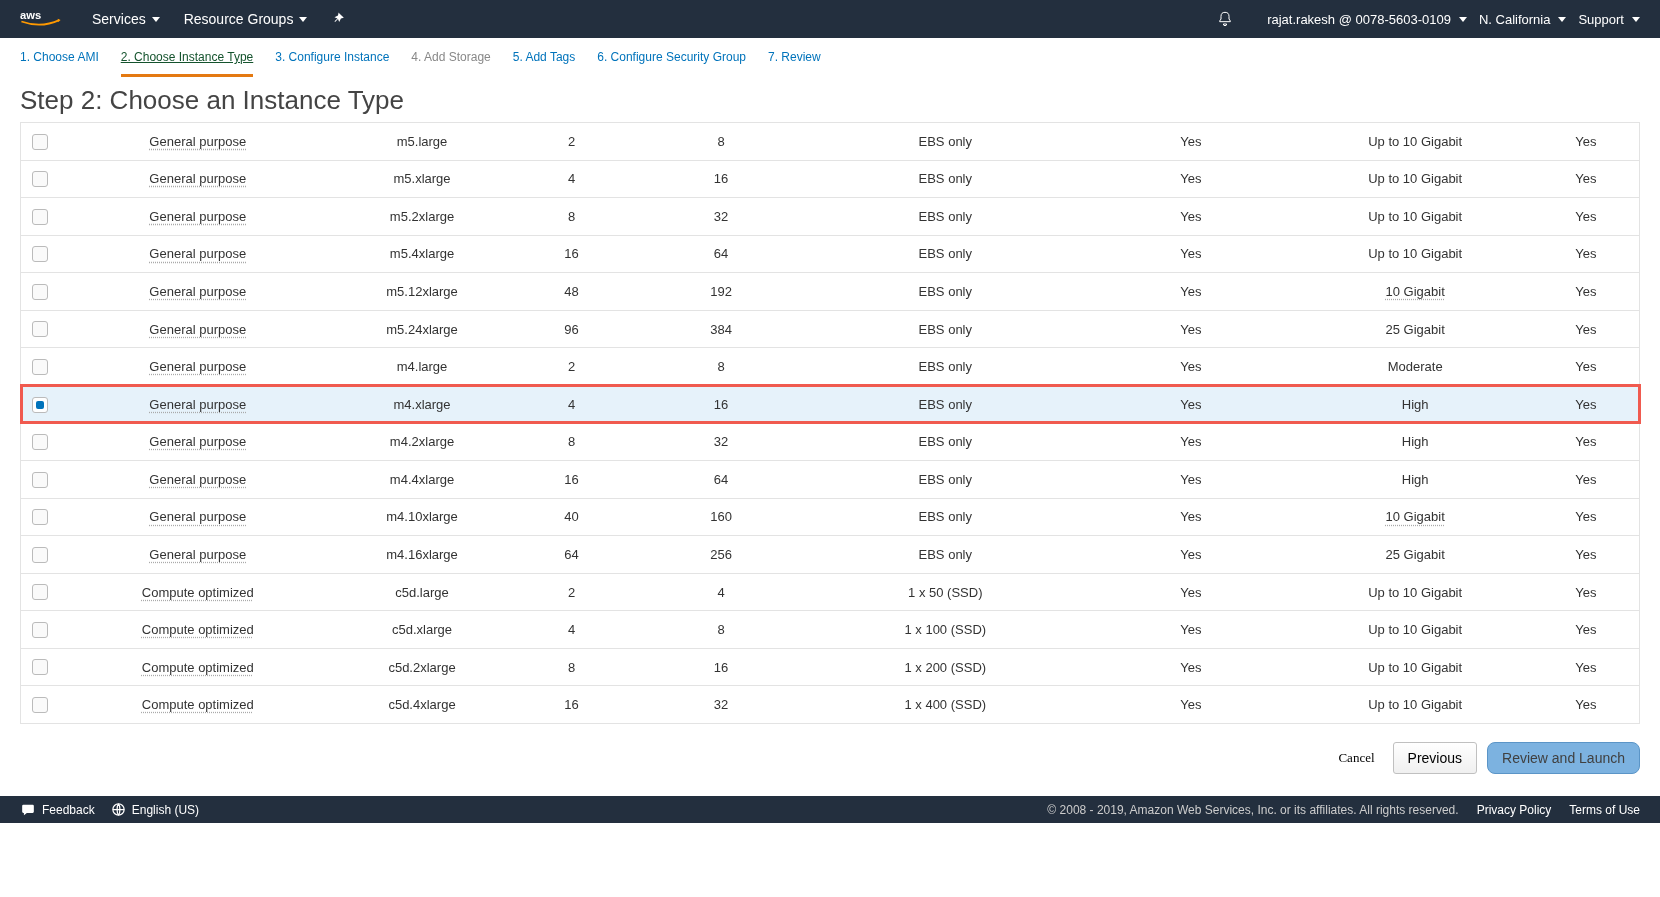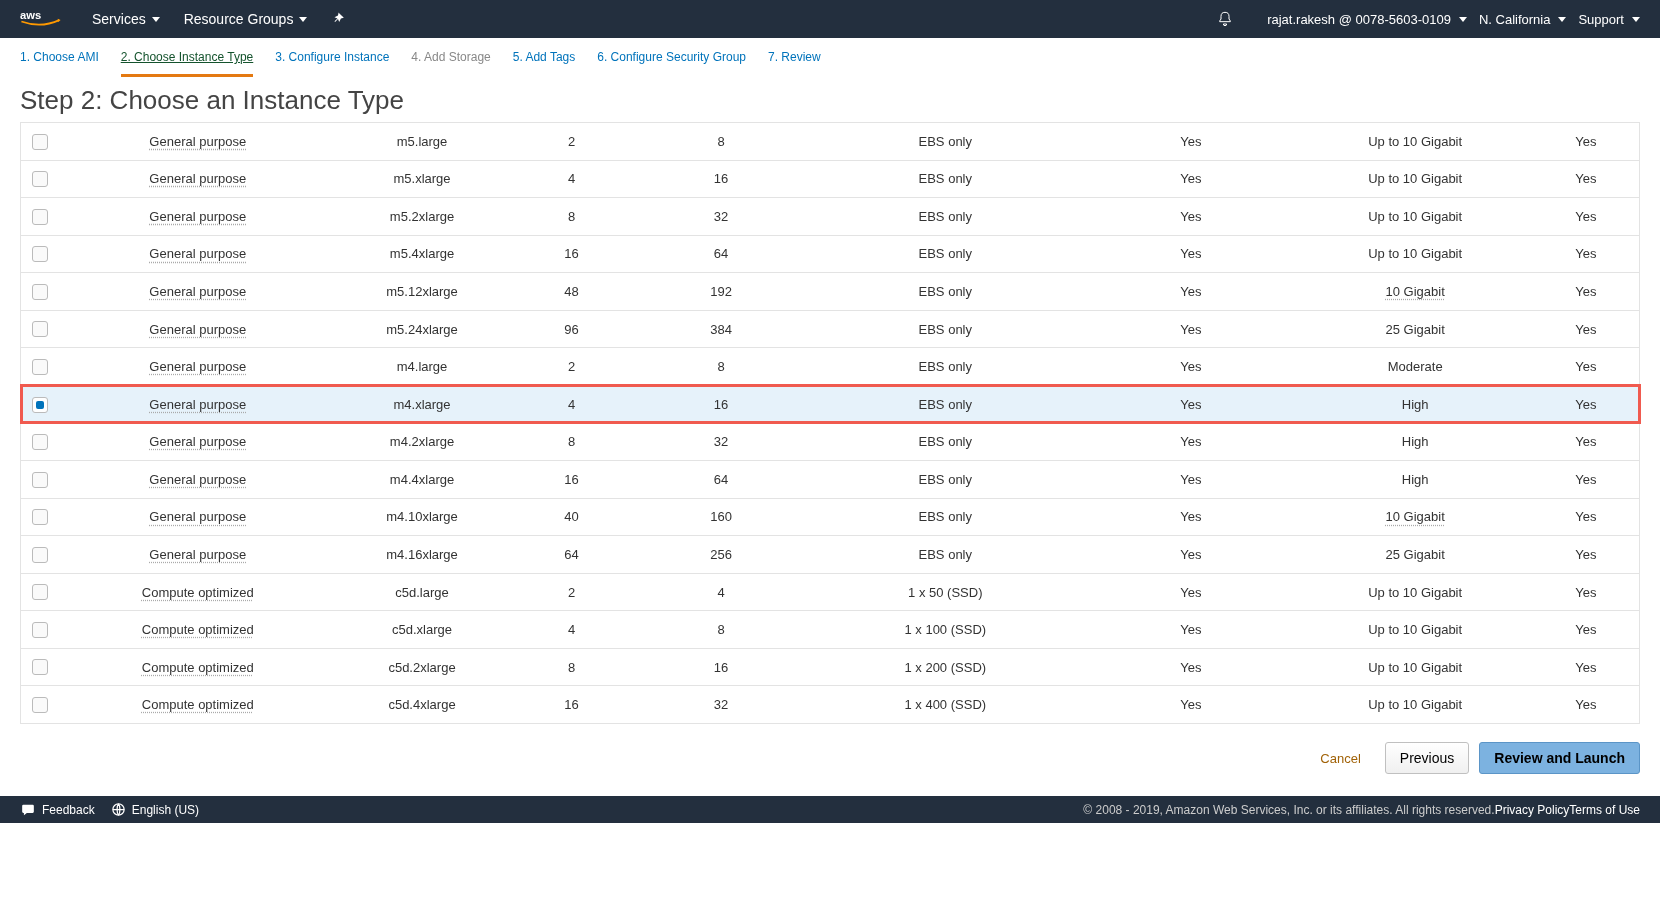--- a/index.html
+++ b/index.html
@@ -48,30 +48,30 @@
 .col-vcpu { width: 120px; }
 .col-mem { width: 160px; }
 .col-storage { width: 260px; }
 .col-ebs { width: 200px; }
 .col-net { width: 220px; }
 .col-ipv6 { width: 100px; }
 
 
 .actions { display:flex; justify-content:flex-end; gap:10px; padding:18px 20px 22px; align-items:center; }
 .btn { padding: 7px 14px; font-size: 14px; border-radius: 3px; border:1px solid #c0c0c0; background:linear-gradient(#fff,#eee); cursor:pointer; }
-.btn.primary { background:#7cb2e0; border-color:#5b95c7; color:#000000; font-weight:700; }
+.btn.primary { background:#7cb2e0; border-color:#5b95c7; color:#404040; font-weight:400;border-radius:8px; }
 .btn.default { background:linear-gradient(#fff,#f0f0f0); }
-.link-cancel { color:#a16207; cursor:pointer; margin-right:14px; }
+.link-cancel { color:#000000; cursor:pointer; margin-right:8px;font-family:Liberation Serif, serif; }
 
 
 .footer { background:#232f3e; color:#ccc; display:flex; align-items:center; padding:6px 20px; font-size:12px; }
 .footer .left { display:flex; align-items:center; gap:16px; }
 .footer .left .item { display:flex; align-items:center; gap:6px; cursor:pointer; color:#fff; font-weight:400; }
 .footer .spacer { flex:1; }
-.footer .right { display:flex; align-items:flex-end; gap:0; }
+.footer .right { display:flex; align-items:flex-end; gap:18px; }
 .footer .right span { color:#ccc; }
 .footer .right a { color:#fff; text-decoration:none; cursor:pointer; }
 </style>
 </head>
 <body>
 
 <div class="top-nav">
   <span class="logo">
     <svg viewBox="0 0 60 30">
         <text x="0" y="16" fill="#fff" font-size="16" font-weight="bold" font-family="Arial">aws</text>

